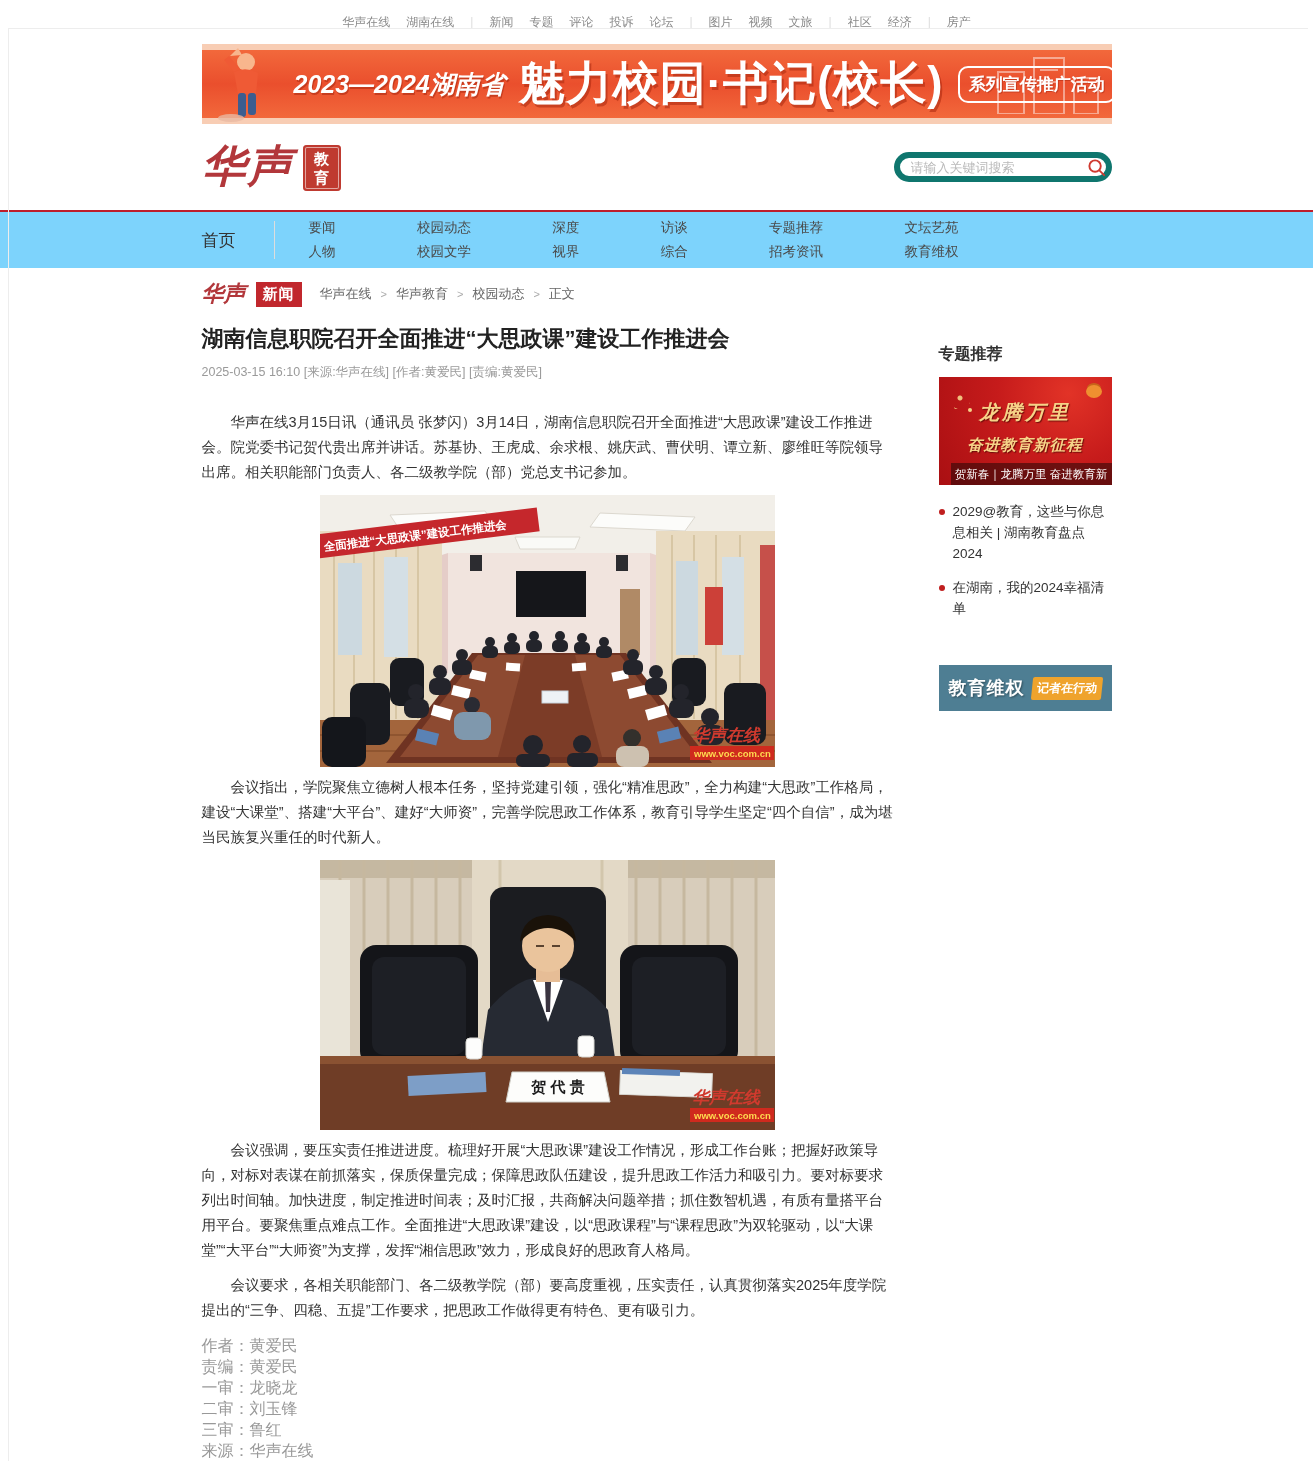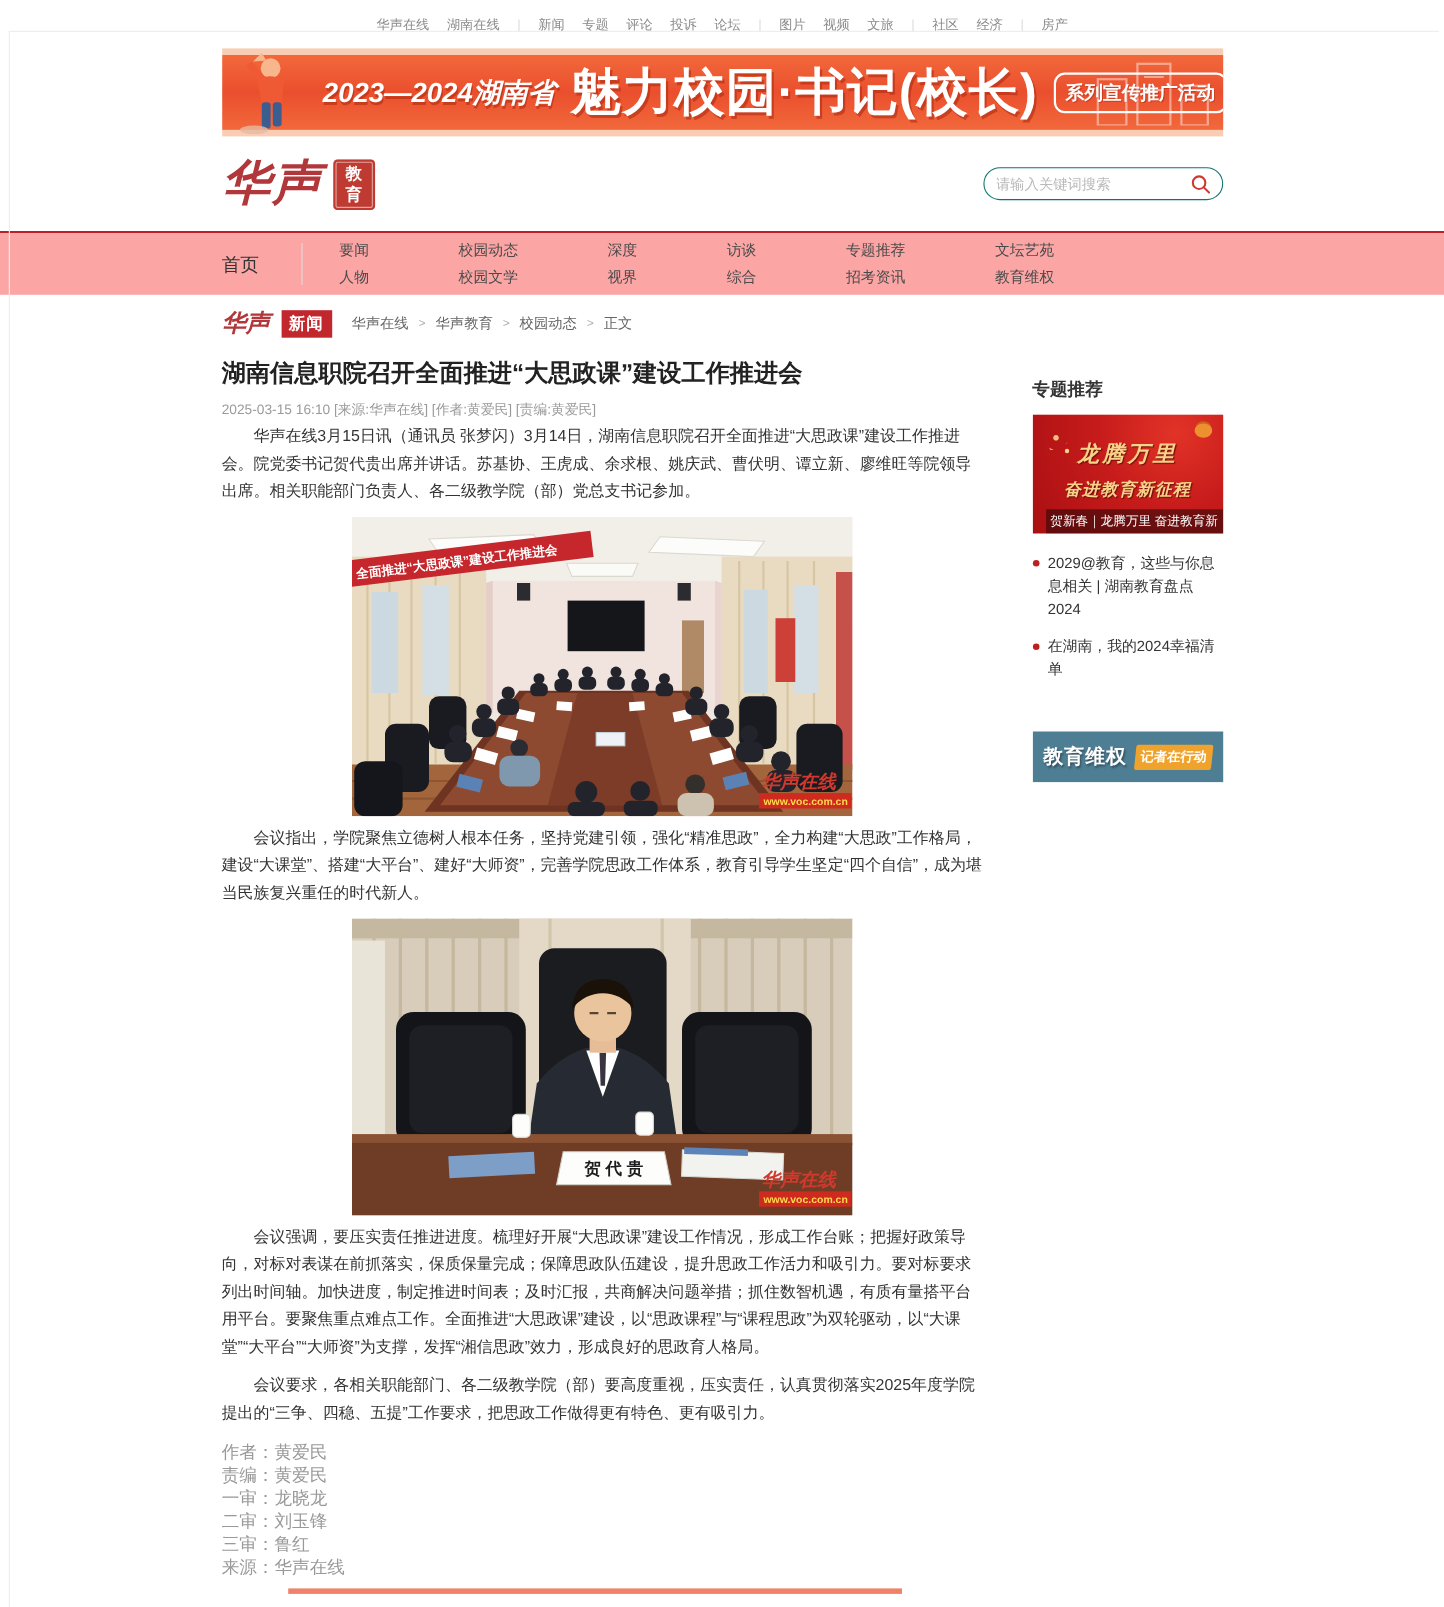--- a/index.html
+++ b/index.html
@@ -34,31 +34,31 @@
 
   
   .header-row { height:86px; display:flex; align-items:center; justify-content:space-between; }
   .logo { display:flex; align-items:flex-start; gap:9px; cursor:pointer; }
   .logo-script { font-family:"Liberation Serif","DejaVu Serif",serif; font-style:italic; font-weight:bold;
     font-size:44px; color:#b2373b; line-height:52px; letter-spacing:2px; }
   .logo-seal { width:38px; height:46px; background:#bf3a30; border-radius:4px; margin-top:4px;
     display:flex; flex-direction:column; align-items:center; justify-content:center;
     color:#fff; font-size:15px; font-weight:bold; line-height:19px;
     box-shadow: inset 0 0 0 2px #bf3a30, inset 0 0 0 3px rgba(255,255,255,.55); }
-  .search { width:218px; height:30px; border:1px solid #0f766e; border-radius:16px;
+  .search { width:218px; height:30px; border:6px solid #0f766e; border-radius:16px;
     display:flex; align-items:center; padding:0 11px; background:#fff; }
   .search input { border:none; outline:none; flex:1; font-size:13px; color:#333; background:transparent;
     font-family:inherit; }
   .search input::placeholder { color:#b9b9b9; }
   .search-btn { width:20px; height:20px; cursor:pointer; flex:none; display:flex; align-items:center; }
 
   .red-line { height:2px; background:#bd1e2c; }
 
   
-  .mainnav-wrap { background:#fca5a5; height:56px; }
+  .mainnav-wrap { background:#7dd3fc; height:56px; }
   .mainnav { display:flex; align-items:center; height:100%; }
   .nav-home { width:72px; font-size:17px; color:#333; cursor:pointer; }
   .nav-sep { width:1px; height:38px; background:#ddd; margin-right:34px; }
   .nav-cols { width:650px; display:flex; justify-content:space-between; }
   .nav-col { display:flex; flex-direction:column; gap:6px; font-size:13.5px; color:#4a4a4a; }
   .nav-col span { cursor:pointer; }
 
   
   .breadcrumb { height:40px; display:flex; align-items:center; gap:10px; margin-top:6px; }
   .bc-script { font-family:"Liberation Serif","DejaVu Serif",serif; font-style:italic; font-weight:bold;
@@ -67,21 +67,21 @@
   .bc-links { display:flex; align-items:center; gap:9px; font-size:13px; color:#666; margin-left:8px; }
   .bc-links .lnk { cursor:pointer; }
   .bc-links .sep { color:#aaa; font-size:11px; }
 
   
   .main { display:flex; margin-top:4px; }
   .article { width:692px; }
   .sidebar { width:173px; margin-left:45px; }
 
   .article-title { font-size:22px; font-weight:bold; color:#222; margin:6px 0 10px; }
-  .article-meta { font-size:12.5px; color:#9a9a9a; margin-bottom:4px; }
+  .article-meta { font-size:12.5px; color:#9a9a9a; margin-bottom:29px; }
   .para { font-size:14.5px; line-height:25px; color:#333; text-indent:2em; margin-bottom:10px; }
   .photo { display:block; margin:8px auto; }
   svg text { font-family:"Liberation Sans","DejaVu Sans",sans-serif; }
 
   .credits { margin-top:12px; }
   .credit { font-size:16px; color:#999; line-height:21px; }
   .bottom-bar { width:558px; height:5px; background:#f0826c; margin:8px 0 0 60px; }
 
   
   .side-heading { font-size:16px; font-weight:bold; color:#333; margin:26px 0 12px; }

